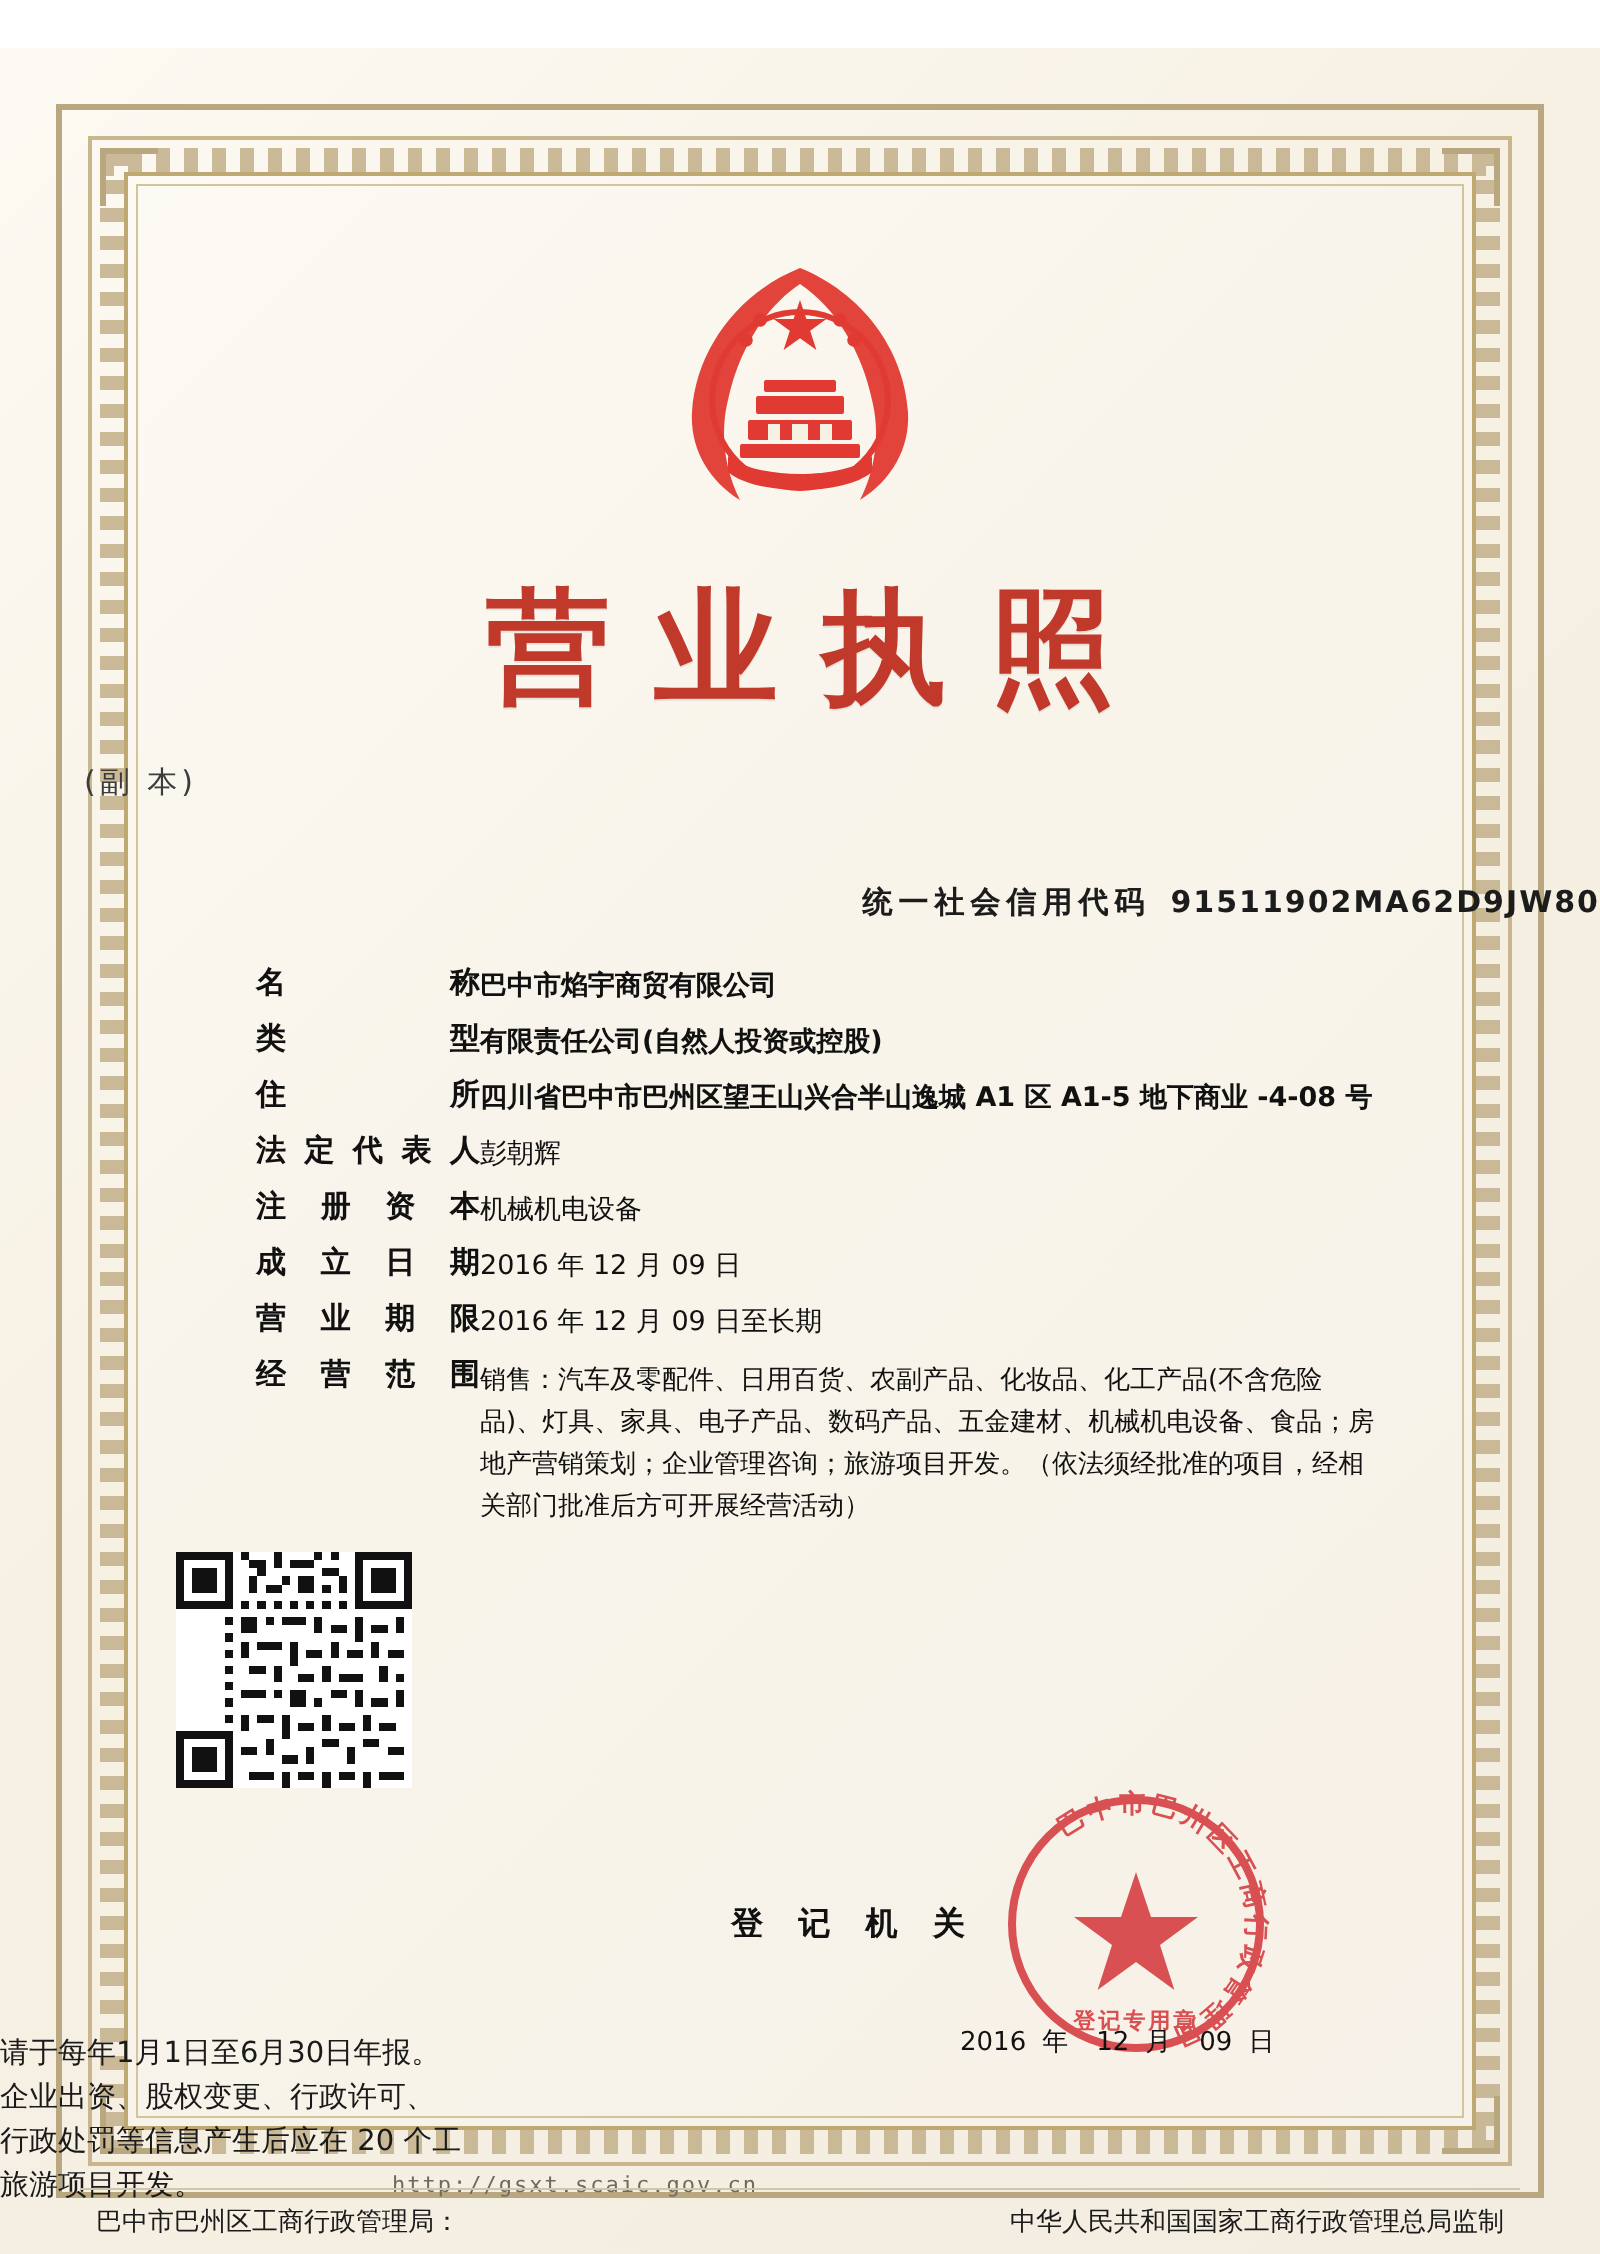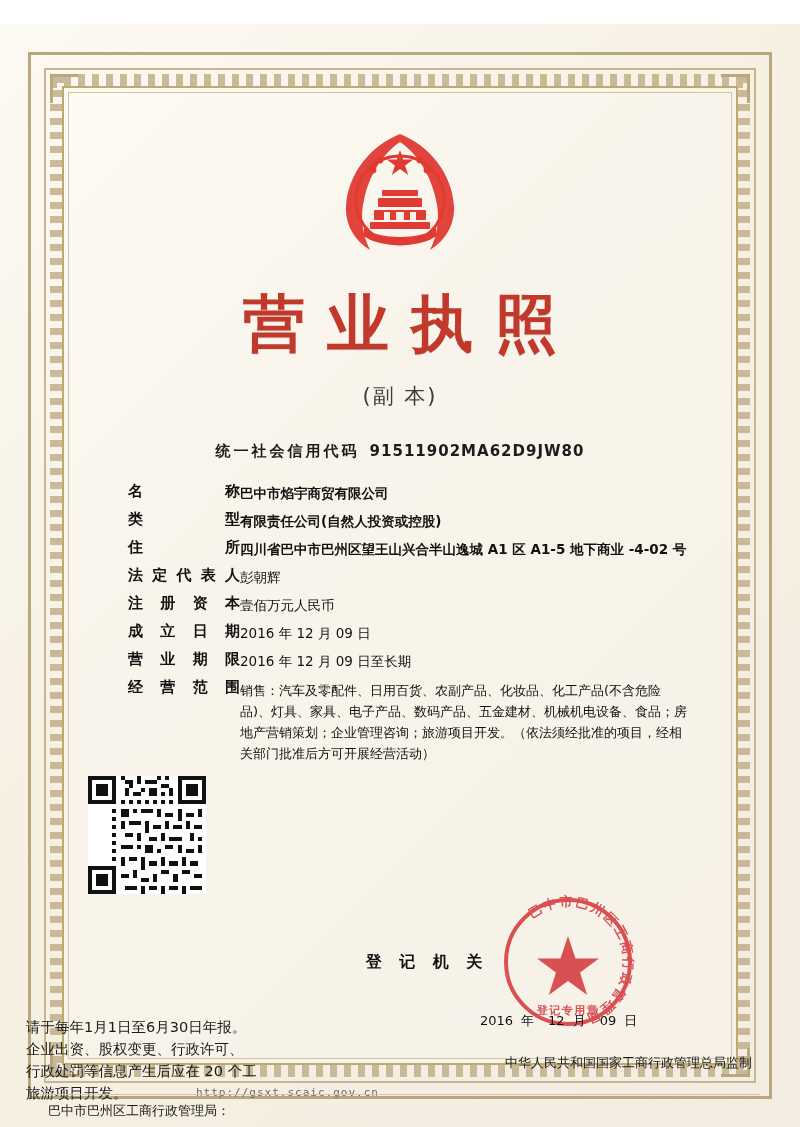--- a/index.html
+++ b/index.html
@@ -88,30 +88,30 @@
     font-size: 62px;
     font-weight: bold;
     letter-spacing: 22px;
     text-indent: 22px;
     color: #c0392b;
     text-shadow: 0 1px 0 rgba(0,0,0,.08);
   }
   .subtitle {
     position: absolute;
     left: 0; right: 0; top: 358px;
-    text-align: center;
-    font-family: "DejaVu Sans", sans-serif;
-    font-size: 21px;
+    font-family: "DejaVu Sans", sans-serif;
+    font-size: 15px;
     color: #3c3c3c;
     letter-spacing: 2px;
+    padding-left: 42px;
   }
   .credit-code {
     position: absolute;
     left: 0; right: 0; top: 418px;
-    text-align: center;
+    text-align: right;
     font-family: "DejaVu Sans", sans-serif;
     font-size: 15px;
     font-weight: bold;
     color: #1c1c1c;
     letter-spacing: 1px;
   }
   .credit-code .cc-label { letter-spacing: 3px; margin-right: 10px; }
 
   
   .fields {
@@ -200,21 +200,21 @@
     font-weight: bold;
     color: #e8202a;
     letter-spacing: 0px;
     white-space: nowrap;
     opacity: .92;
   }
 
   
   .notice {
     position: absolute;
-    left: 26px; top: 992px;
+    left: 0; top: 992px;
     width: 270px;
     font-family: "DejaVu Sans", sans-serif;
     font-size: 14.5px;
     line-height: 22px;
     color: #1a1a1a;
   }
 
   
   .bottom-url {
     position: absolute;
@@ -226,21 +226,21 @@
   }
   .bottom-left {
     position: absolute;
     left: 48px; top: 1078px;
     font-family: "DejaVu Sans", sans-serif;
     font-size: 13px;
     color: #1a1a1a;
   }
   .bottom-right {
     position: absolute;
-    right: 48px; top: 1030px;
+    right: 48px; top: 1078px;
     font-family: "DejaVu Sans", sans-serif;
     font-size: 13px;
     color: #1a1a1a;
   }
   .bottom-rule {
     position: absolute;
     left: 40px; right: 40px; top: 1070px;
     height: 1px;
     background: #cfc6ae;
   }
@@ -313,42 +313,42 @@
         <span>型</span>
       </div>
       <div class="val bold">有限责任公司(自然人投资或控股)</div>
     </div>
 
     <div class="row">
       <div class="lbl">
         <span>住</span>
         <span>所</span>
       </div>
-      <div class="val bold">四川省巴中市巴州区望王山兴合半山逸城 A1 区 A1-5 地下商业 -4-02 号</div>
+      <div class="val bold">四川省巴中市巴州区望王山兴合半山逸城 A1 区 A1-5 地下商业 -4-08 号</div>
     </div>
 
     <div class="row">
       <div class="lbl">
         <span>法</span>
         <span>定</span>
         <span>代</span>
         <span>表</span>
         <span>人</span>
       </div>
       <div class="val small">彭朝辉</div>
     </div>
 
     <div class="row">
       <div class="lbl">
         <span>注</span>
         <span>册</span>
         <span>资</span>
         <span>本</span>
       </div>
-      <div class="val small">壹佰万元人民币</div>
+      <div class="val small">机械机电设备</div>
     </div>
 
     <div class="row">
       <div class="lbl">
         <span>成</span>
         <span>立</span>
         <span>日</span>
         <span>期</span>
       </div>
       <div class="val small">2016 年 12 月 09 日</div>

